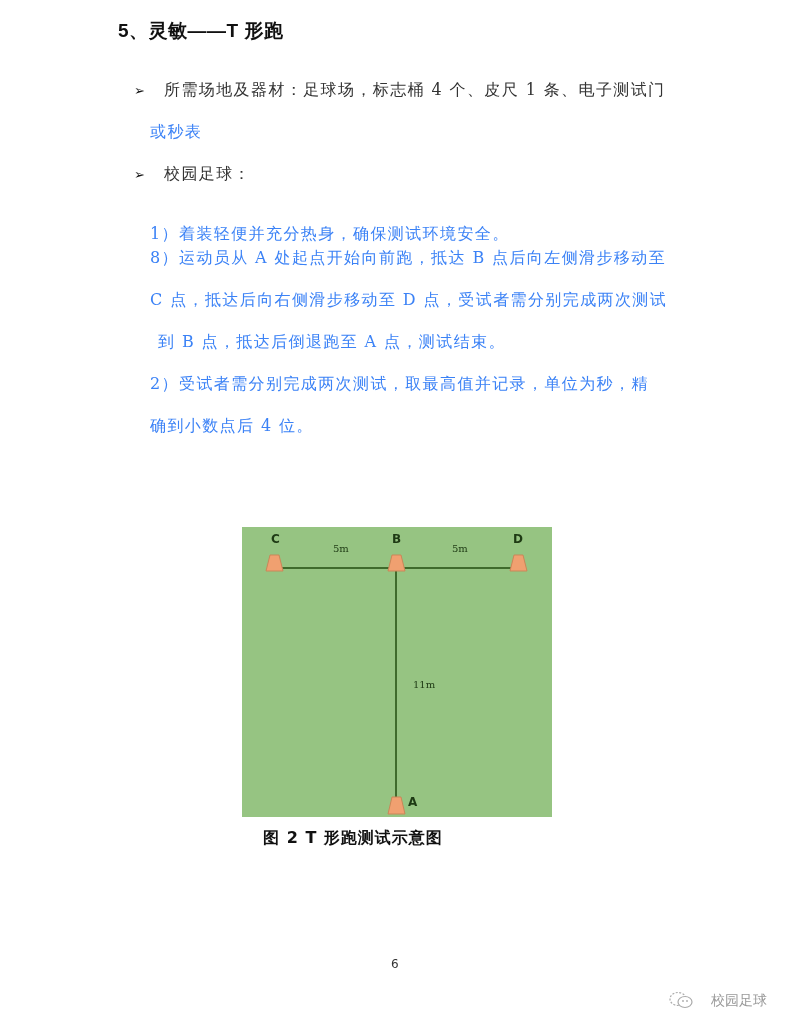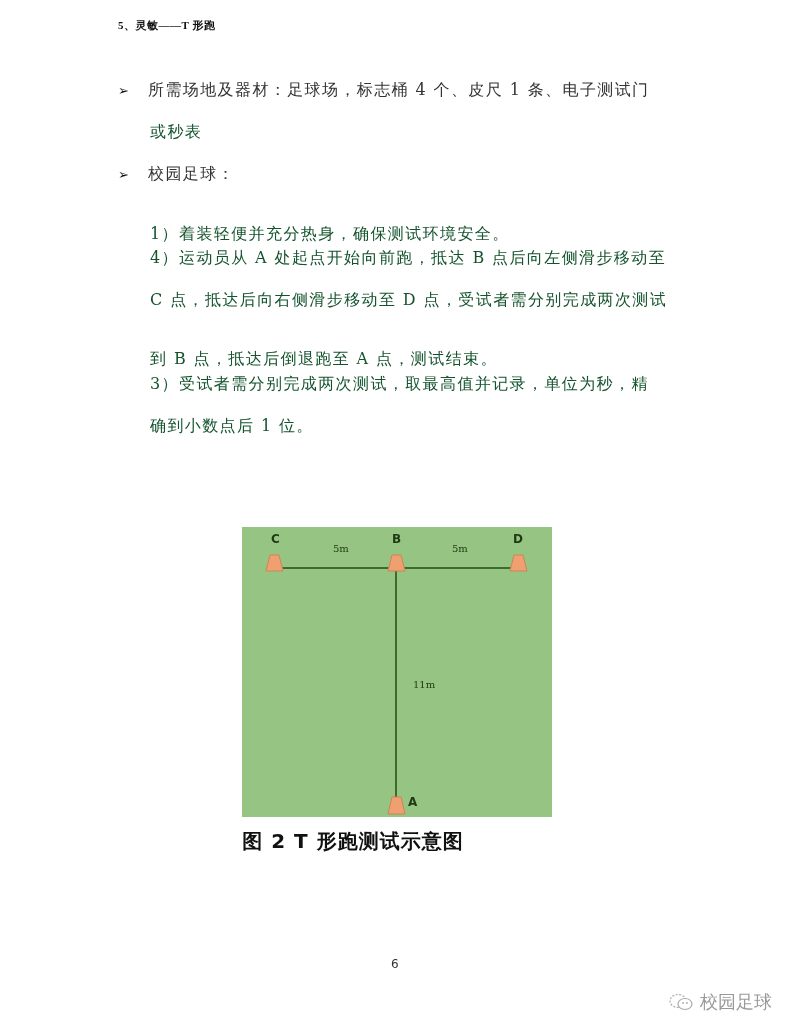--- a/index.html
+++ b/index.html
@@ -1,63 +1,63 @@
 <!DOCTYPE html>
 <html><head>
 <meta charset="utf-8">
 <style>
   html, body { margin: 0; padding: 0; }
   body {
     width: 793px; height: 1036px; background: #ffffff; position: relative; overflow: hidden;
     font-family: "DejaVu Serif", "Liberation Serif", serif; color: #222;
   }
   .heading {
-    position: absolute; left: 118px; top: 18px; font-size: 11px; font-weight: bold;
-    font-family: Liberation Serif, serif; color: #111; letter-spacing: 0.5px;
+    position: absolute; left: 118px; top: 18px; font-size: 19px; font-weight: bold;
+    font-family: Liberation Sans, sans-serif; color: #111; letter-spacing: 0.5px;
   }
-  .bullet-row { position: absolute; left: 118px; font-size: 16px; color: #333; letter-spacing: 1.4px; }
+  .bullet-row { position: absolute; left: 134px; font-size: 16px; color: #333; letter-spacing: 1.4px; }
   .bullet-glyph { display: inline-block; width: 30px; font-size: 13px; color: #111; }
-  .line { position: absolute; left: 150px; font-size: 16px; color: #14532d; letter-spacing: 1.4px; white-space: nowrap; }
+  .line { position: absolute; left: 150px; font-size: 16px; color: #3b82f6; letter-spacing: 1.4px; white-space: nowrap; }
   .figure {
     position: absolute; left: 242px; top: 527px; width: 310px; height: 290px; background: #96c482;
   }
   .figure svg { position: absolute; left: 0; top: 0; }
   .caption {
-    position: absolute; left: 0; width: 706px; top: 828px; text-align: center; font-size: 20px; font-weight: bold;
+    position: absolute; left: 0; width: 706px; top: 828px; text-align: center; font-size: 16px; font-weight: bold;
     color: #111; letter-spacing: 1px; font-family: "DejaVu Sans", "Liberation Sans", sans-serif;
   }
   .page-num {
     position: absolute; left: 391px; top: 957px; font-size: 12px; color: #333;
     font-family: "DejaVu Sans", "Liberation Sans", sans-serif;
   }
   .watermark {
-    position: absolute; left: 668px; top: 990px; display: flex; align-items: center; gap: 6px;
-    color: #999; font-size: 18px; font-family: "DejaVu Sans", "Liberation Sans", sans-serif;
+    position: absolute; left: 668px; top: 990px; display: flex; align-items: flex-end; gap: 17px;
+    color: #999; font-size: 14px; font-family: "DejaVu Sans", "Liberation Sans", sans-serif;
   }
 </style>
 </head>
 <body>
 
 <div class="heading">5、灵敏——T 形跑</div>
 
 <div class="bullet-row" style="top:80px;">
   <span class="bullet-glyph">➢</span><span>所需场地及器材：足球场，标志桶 4 个、皮尺 1 条、电子测试门</span>
 </div>
 <div class="line" style="top:122px;">或秒表</div>
 
 <div class="bullet-row" style="top:164px;">
   <span class="bullet-glyph">➢</span><span>校园足球：</span>
 </div>
 
 <div class="line" style="top:224px;">1）着装轻便并充分热身，确保测试环境安全。</div>
-<div class="line" style="top:248px;">4）运动员从 A 处起点开始向前跑，抵达 B 点后向左侧滑步移动至</div>
+<div class="line" style="top:248px;">8）运动员从 A 处起点开始向前跑，抵达 B 点后向左侧滑步移动至</div>
 <div class="line" style="top:290px;">C 点，抵达后向右侧滑步移动至 D 点，受试者需分别完成两次测试</div>
-<div class="line" style="top:349px;">到 B 点，抵达后倒退跑至 A 点，测试结束。</div>
-<div class="line" style="top:374px;">3）受试者需分别完成两次测试，取最高值并记录，单位为秒，精</div>
-<div class="line" style="top:416px;">确到小数点后 1 位。</div>
+<div class="line" style="top:332px;margin-left:8px;">到 B 点，抵达后倒退跑至 A 点，测试结束。</div>
+<div class="line" style="top:374px;">2）受试者需分别完成两次测试，取最高值并记录，单位为秒，精</div>
+<div class="line" style="top:416px;">确到小数点后 4 位。</div>
 
 <div class="figure">
   <svg width="310" height="290" viewBox="0 0 310 290">
     <line x1="32" y1="41" x2="276" y2="41" stroke="#3f6b2c" stroke-width="2"></line>
     <line x1="154" y1="41" x2="154" y2="282" stroke="#3f6b2c" stroke-width="2"></line>
     <g>
       <path d="M28,28 L37,28 L41,44 L24,44 Z" fill="#f0a070" stroke="#c98758" stroke-width="1"></path>
     </g>
     <g>
       <path d="M150,28 L159,28 L163,44 L146,44 Z" fill="#f0a070" stroke="#c98758" stroke-width="1"></path>

